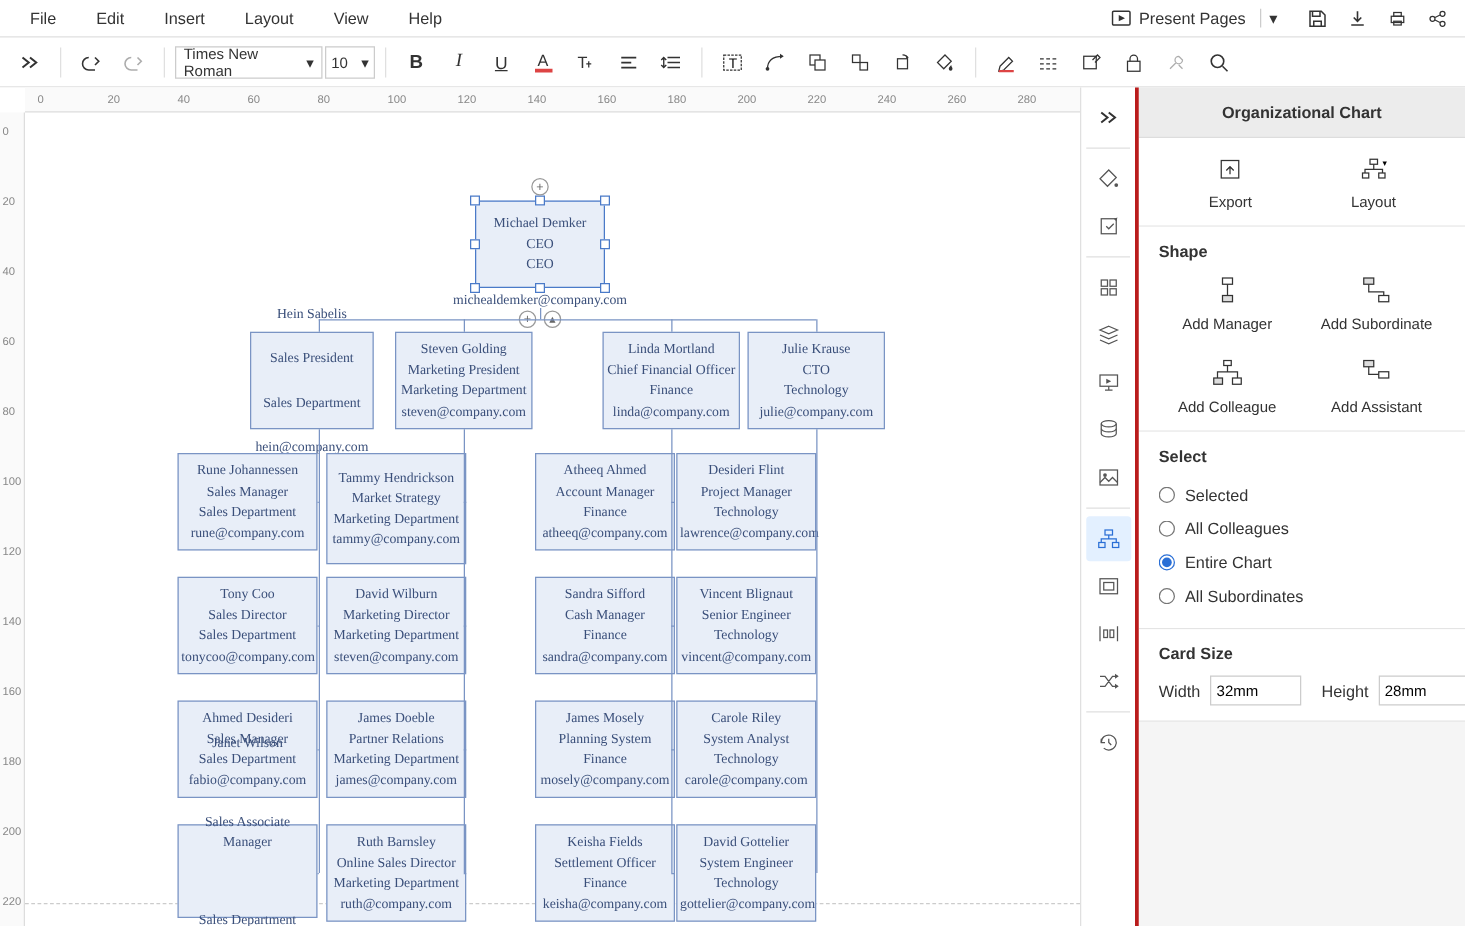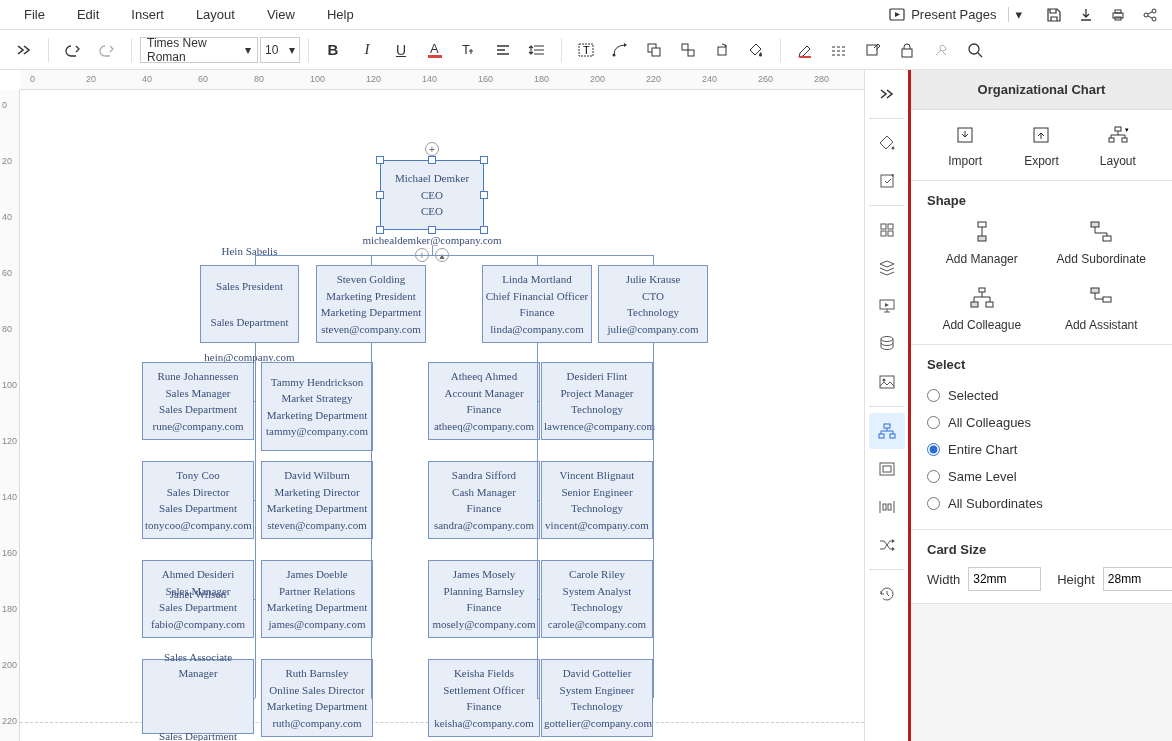--- a/index.html
+++ b/index.html
@@ -382,21 +382,21 @@
           <div>atheeq@company.com</div>
         </div>
         <div class="orgnode" style="left: 408px; top: 371px; width: 112px; height: 78px;">
           <div>Sandra Sifford</div>
           <div>Cash Manager</div>
           <div>Finance</div>
           <div>sandra@company.com</div>
         </div>
         <div class="orgnode" style="left: 408px; top: 470px; width: 112px; height: 78px;">
           <div>James Mosely</div>
-          <div>Planning Barnsley</div>
+          <div>Planning System</div>
           <div>Finance</div>
           <div>mosely@company.com</div>
         </div>
         <div class="orgnode" style="left: 408px; top: 569px; width: 112px; height: 78px;">
           <div>Keisha Fields</div>
           <div>Settlement Officer</div>
           <div>Finance</div>
           <div>keisha@company.com</div>
         </div>
         <div class="orgnode" style="left: 521px; top: 272px; width: 112px; height: 78px;">
@@ -541,29 +541,20 @@
 
   <div class="right-panel">
     <div class="panel-title">Organizational Chart</div>
 
     <div class="panel-section">
       <div class="action-row">
         <div class="action-item">
           <div class="aicon">
               <svg width="20" height="20">
                 <rect x="3" y="3" width="14" height="14" fill="none" stroke="#333"></rect>
-                <path d="M10 6v6M7 9l3 3 3-3" stroke="#333" fill="none"></path>
-              </svg>
-            </div>
-          <span>Import</span>
-        </div>
-        <div class="action-item">
-          <div class="aicon">
-              <svg width="20" height="20">
-                <rect x="3" y="3" width="14" height="14" fill="none" stroke="#333"></rect>
                 <path d="M10 14V8M7 11l3-3 3 3" stroke="#333" fill="none"></path>
               </svg>
             </div>
           <span>Export</span>
         </div>
         <div class="action-item">
           <div class="aicon">
               <svg width="22" height="18">
                 <rect x="8" y="1" width="6" height="4" fill="none" stroke="#333"></rect>
                 <rect x="2" y="12" width="5" height="4" fill="none" stroke="#333"></rect>
@@ -634,24 +625,20 @@
           <label>
             <input type="radio" name="sel" style="">
             <span>All Colleagues</span>
           </label>
           <label>
             <input type="radio" name="sel" checked="" style="">
             <span>Entire Chart</span>
           </label>
           <label>
             <input type="radio" name="sel" style="">
-            <span>Same Level</span>
-          </label>
-          <label>
-            <input type="radio" name="sel" style="">
             <span>All Subordinates</span>
           </label>
         </div>
     </div>
 
     <div class="panel-section">
       <h4>Card Size</h4>
       <div class="size-row">
         <span>Width</span>
         <input value="32mm" style="">

